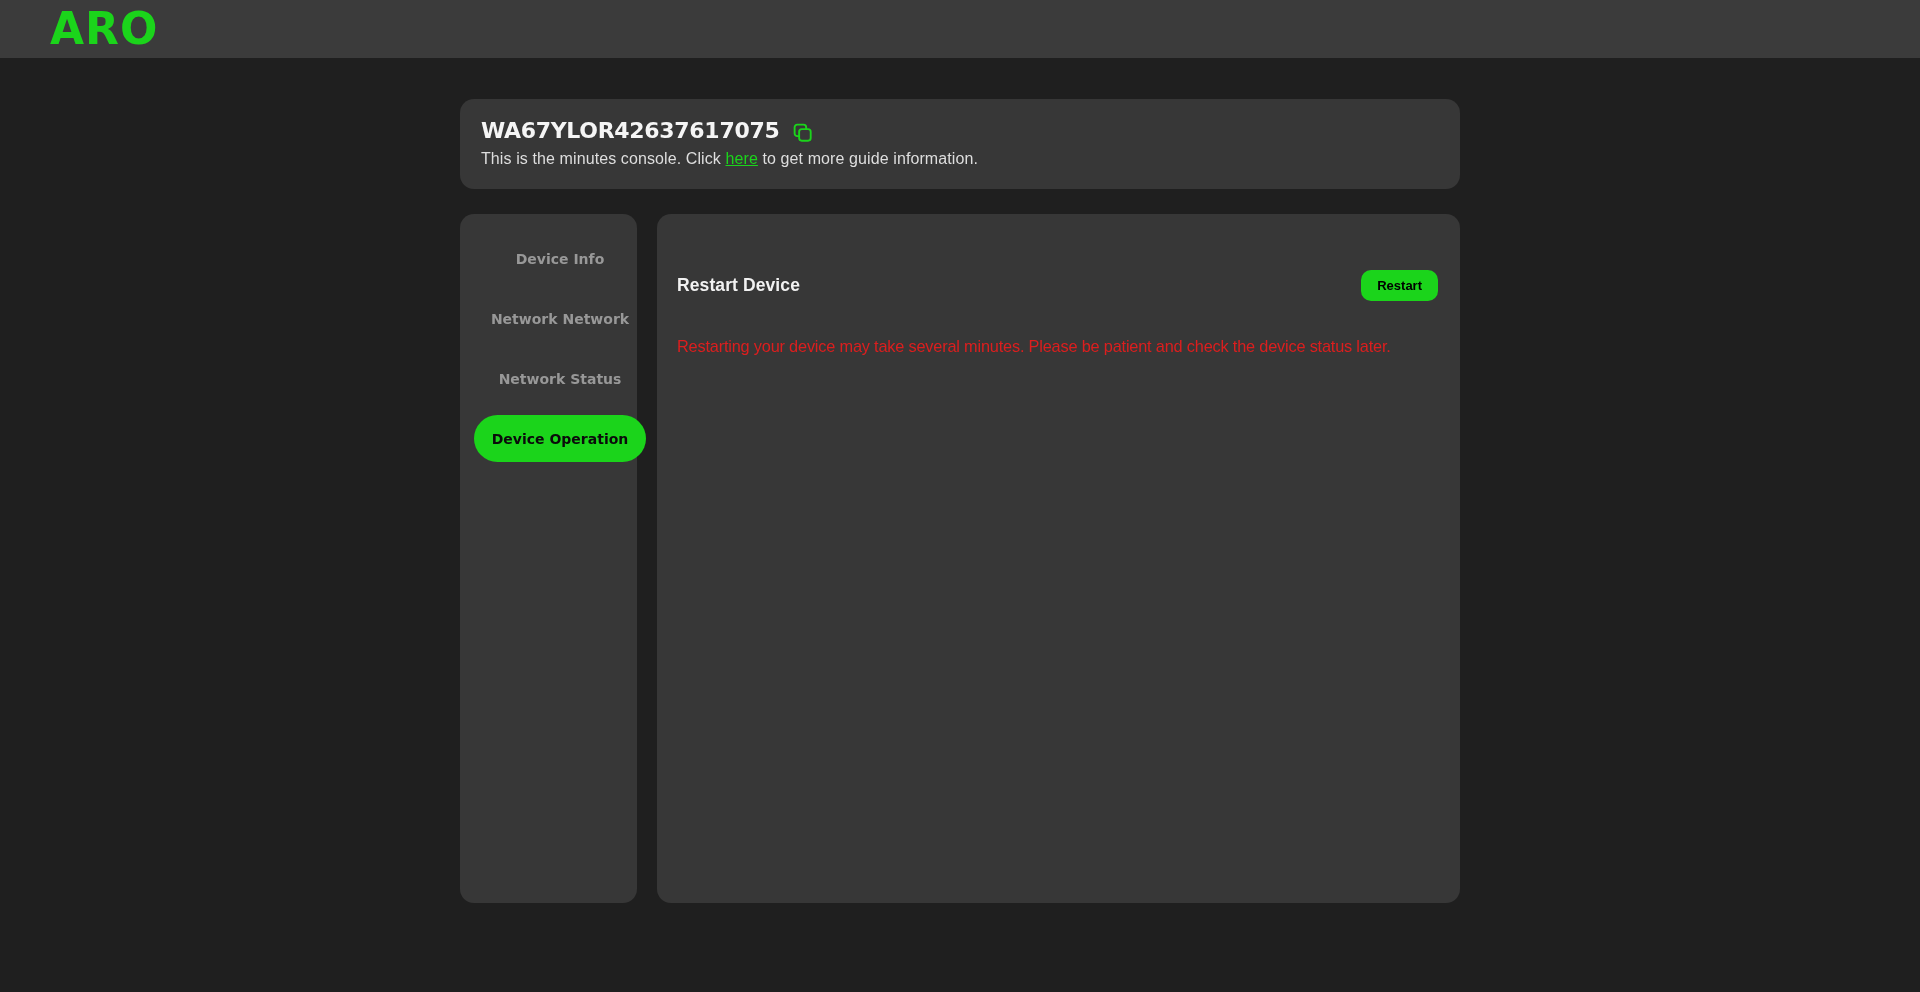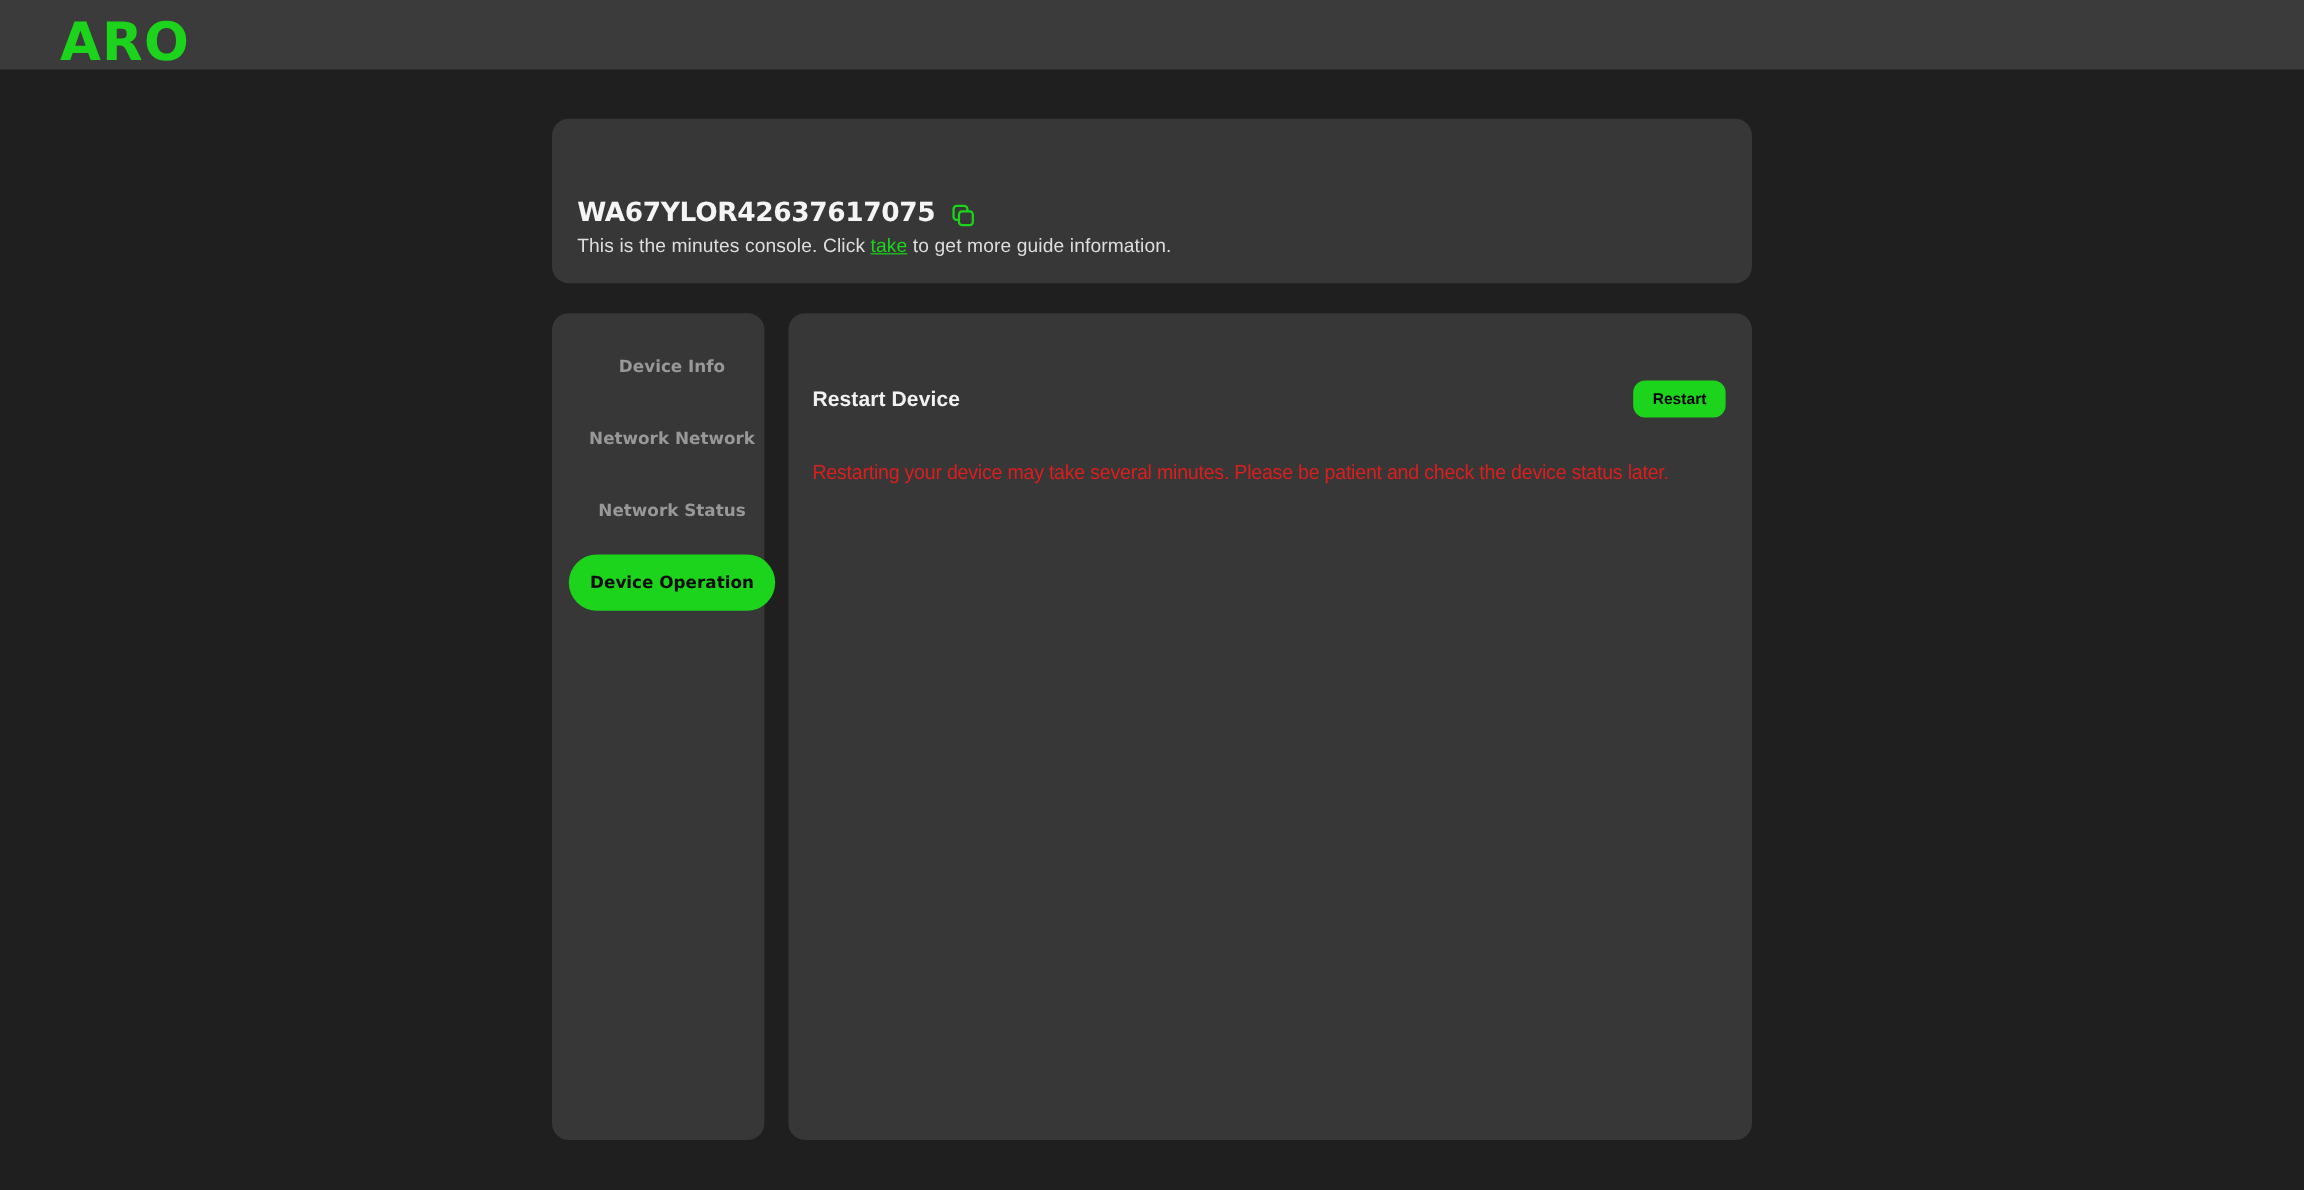--- a/index.html
+++ b/index.html
@@ -14,21 +14,21 @@
   body{
     background:var(--page-bg);
     font-family:"Liberation Sans",sans-serif;
     color:#e8e8e8;
   }
   
   .app-header{
     height:58px;
     background:var(--header-bg);
     display:flex;
-    align-items:flex-end;
+    align-items:center;
     padding-left:50px;
   }
   .logo{
     font-family:"DejaVu Sans",sans-serif;
     font-weight:800;
     font-size:44px;
     line-height:1;
     letter-spacing:1px;
     color:var(--green);
     user-select:none;
@@ -45,21 +45,20 @@
   }
   
   .device-card{
     margin-top:41px;
     padding:19px 26px 21px 21px;
   }
   .device-id-row{
     display:flex;
     align-items:center;
     gap:13px;
-    margin-top:47px;
   }
   .device-id{
     font-family:"DejaVu Sans",sans-serif;
     font-size:22px;
     font-weight:700;
     letter-spacing:-0.3px;
     color:#f5f5f5;
   }
   .copy-btn{
     background:none;border:none;cursor:pointer;
@@ -162,21 +161,21 @@
       <span class="device-id">WA67YLOR42637617075</span>
       <button class="copy-btn">
         <span style="display:flex;">
           <svg width="21" height="21" viewBox="0 0 20 20">
             <rect x="2.5" y="2.5" width="11" height="11" rx="2.5" fill="none" stroke="var(--green)" stroke-width="1.8"></rect>
             <rect x="6.8" y="6.8" width="11" height="11" rx="2.5" fill="var(--card-bg)" stroke="var(--green)" stroke-width="1.8"></rect>
           </svg>
         </span>
       </button>
     </div>
-    <div class="subtitle"><span>This is the minutes console. Click </span><a>take</a><span> to get more guide information.</span></div>
+    <div class="subtitle"><span>This is the minutes console. Click </span><a>here</a><span> to get more guide information.</span></div>
   </section>
 
   <div class="panels">
 
     <nav class="card sidebar">
       <div class="nav-item">Device Info</div>
       <div class="nav-item">Network Network</div>
       <div class="nav-item">Network Status</div>
       <div class="nav-item active">Device Operation</div>
     </nav>

